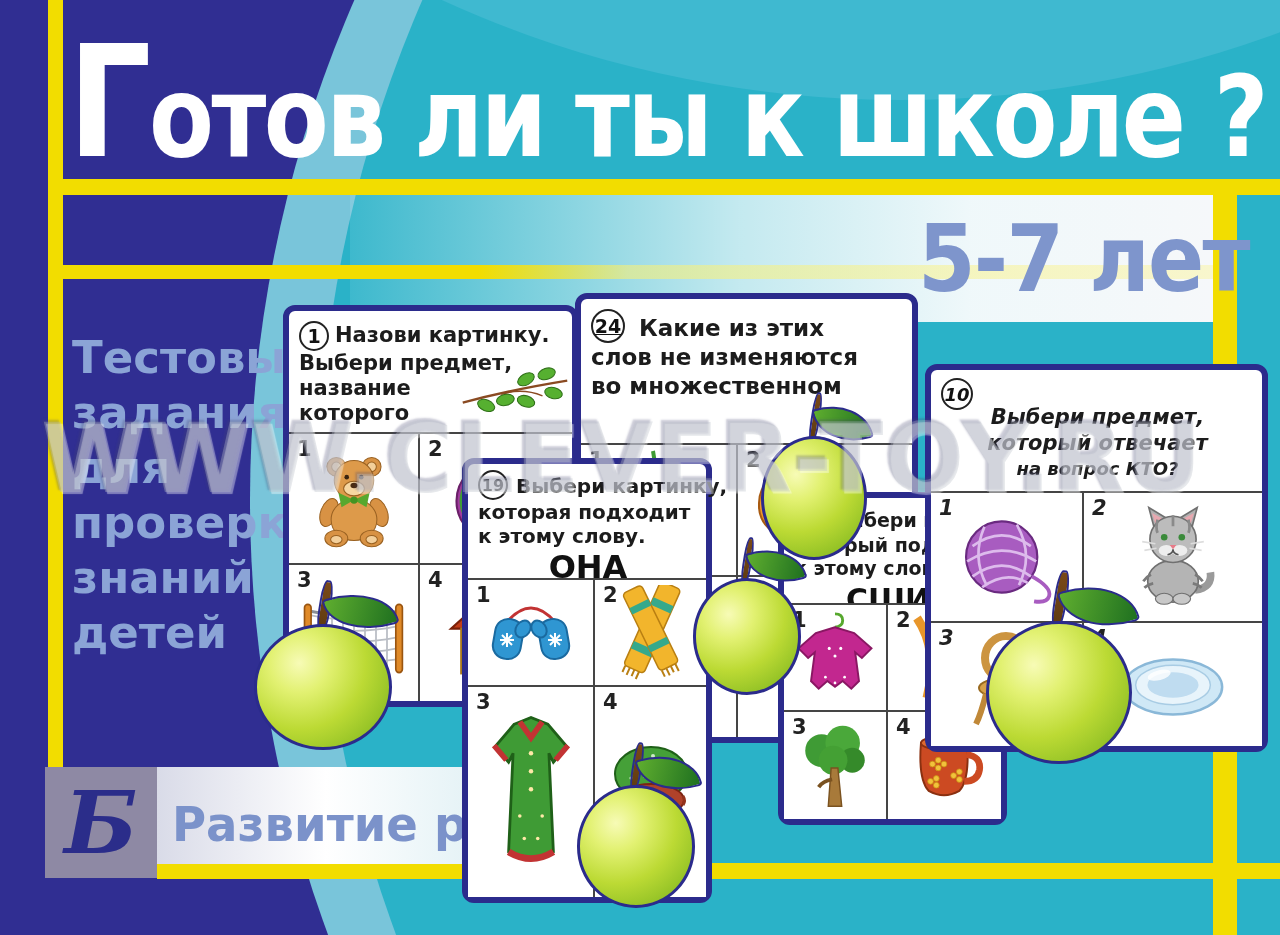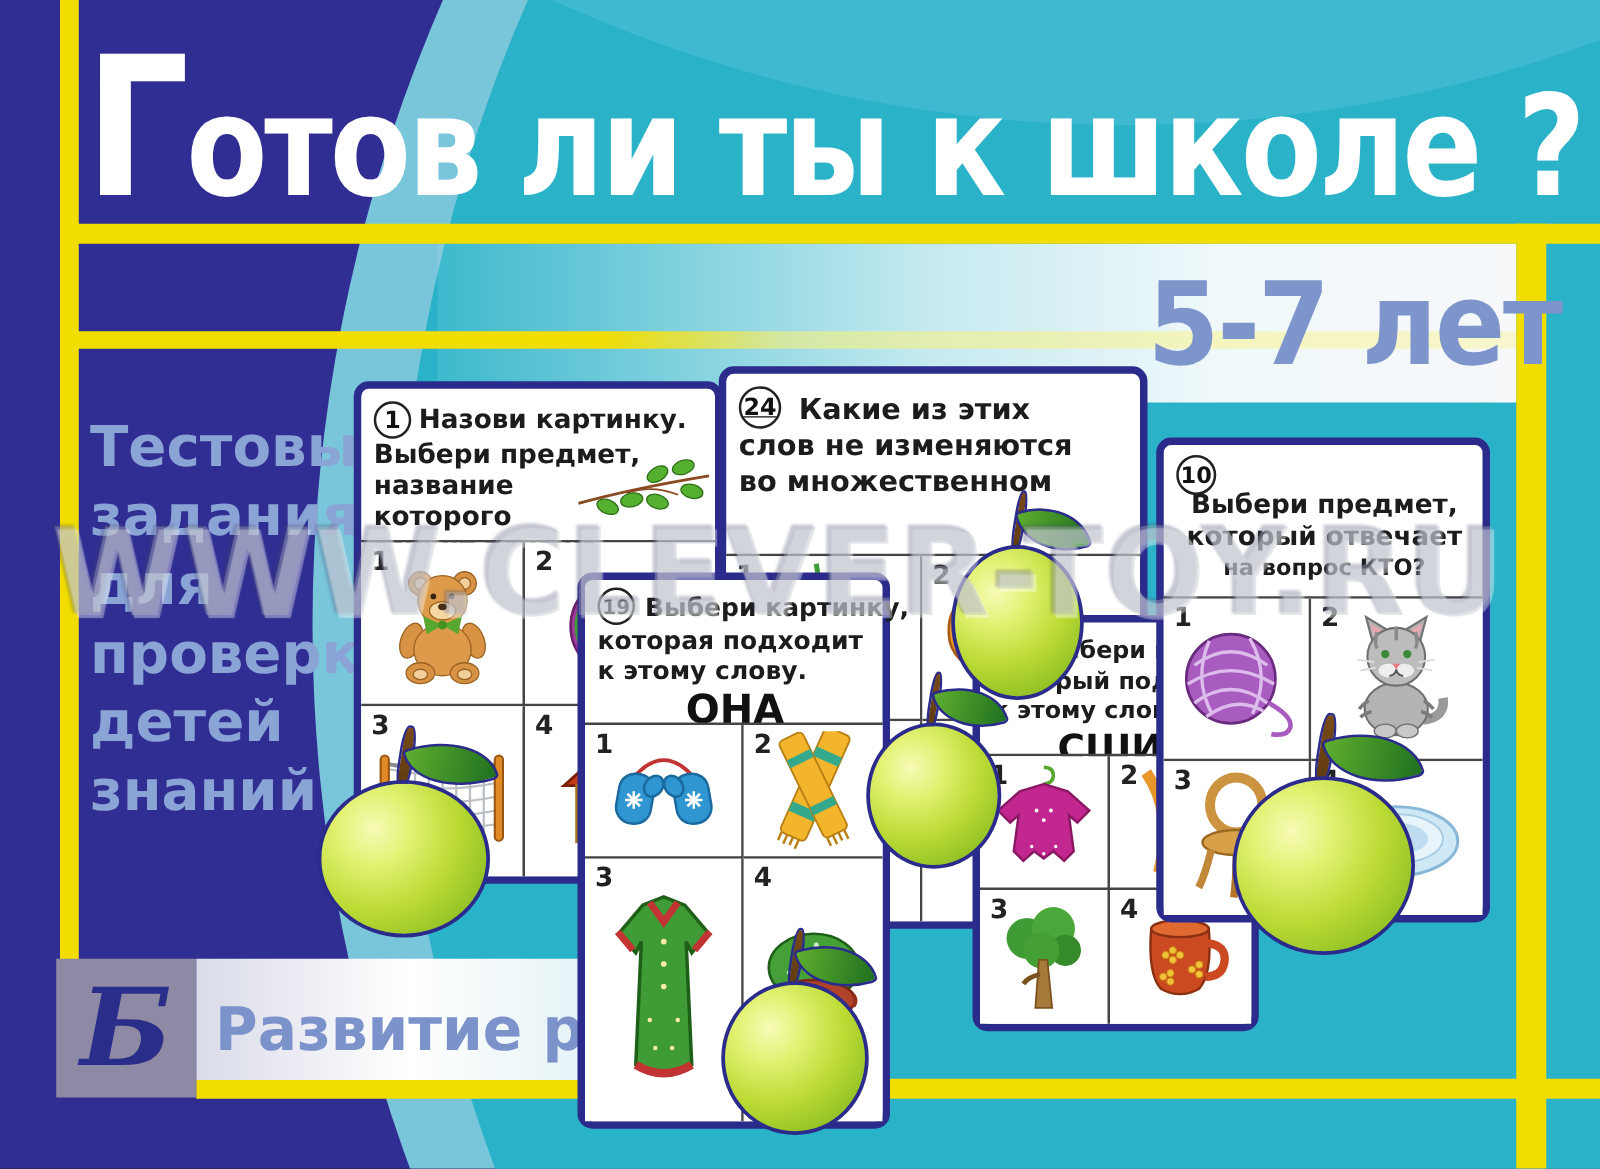--- a/index.html
+++ b/index.html
@@ -102,22 +102,22 @@
   <div class="abs" id="age-panel"></div>
   <div class="abs" id="age-text">5-7 лет</div>
 
   <div class="abs" id="title">Готов ли ты к школе ?</div>
 
   <div class="abs" id="sidebar">
     <div>Тестовые</div>
     <div>задания</div>
     <div>для</div>
     <div>проверки</div>
+    <div>знаний</div>
     <div>детей</div>
-    <div>знаний</div>
   </div>
 
   <div class="abs" id="footer-banner"></div>
   <div class="abs" id="logo-box">
     <span id="logo-letter">Б</span>
   </div>
   <div class="abs" id="footer-text">Развитие речи</div>
 
   <div class="card" style="left:283px;top:305px;width:295px;height:402px;z-index:10;">
     <div class="hdr" style="height:121px;">
@@ -302,21 +302,21 @@
               <circle cx="42" cy="63" r="3"></circle>
               <circle cx="42" cy="70" r="3"></circle>
           </g>
         </svg>
       </div>
     </div>
   </div>
 
   <div class="abs" id="orange-object"></div>
 
-  <div class="card" style="left:925px;top:350px;width:267px;height:388px;z-index:13;">
+  <div class="card" style="left:925px;top:364px;width:343px;height:388px;z-index:13;font-style:italic;">
     <div class="hdr" style="height:121px;padding-top:8px;">
       <span class="qnum abs" style="width:32px;height:32px;font-size:18px;left:10px;top:8px;">10</span>
       <div class="qline" style="font-size:21px;line-height:26px;text-align:center;margin-top:26px;">Выбери предмет,</div>
       <div class="qline" style="font-size:21px;line-height:26px;text-align:center;">который отвечает</div>
       <div class="qline" style="font-size:18px;line-height:26px;text-align:center;">на вопрос  КТО?</div>
     </div>
     <div class="grid" style="top:121px;grid-template-columns:46.2% 53.8%;grid-template-rows:130px auto;">
       <div class="cell">
         <span class="cnum">1</span>
         <svg width="108" height="108" viewBox="0 0 100 100">

